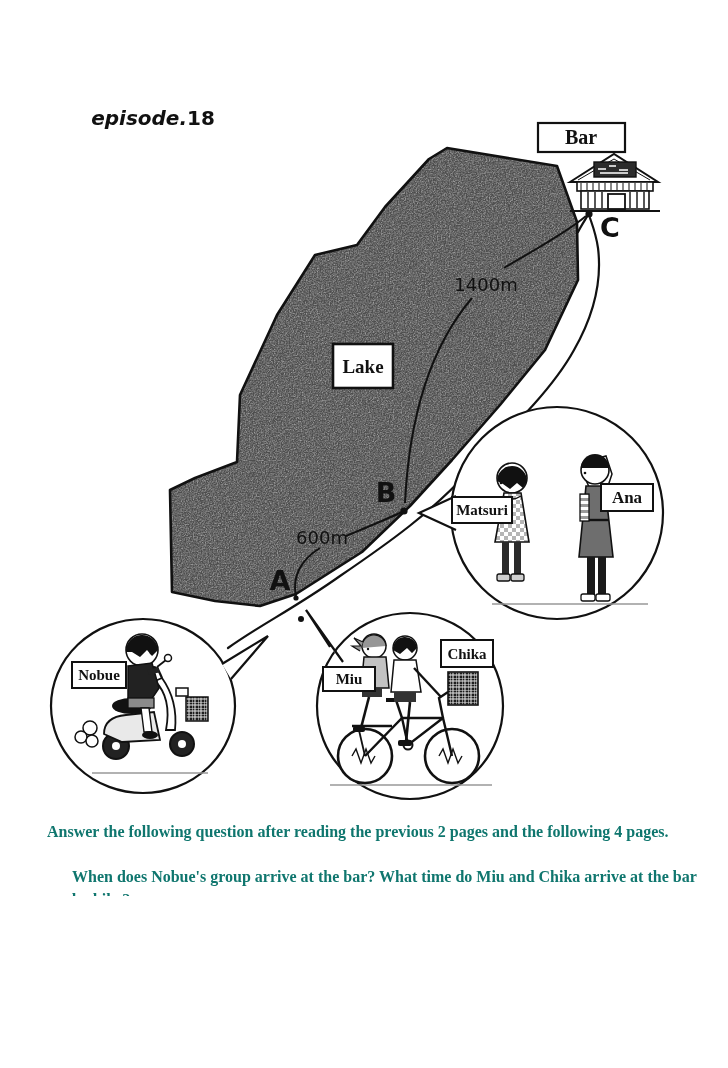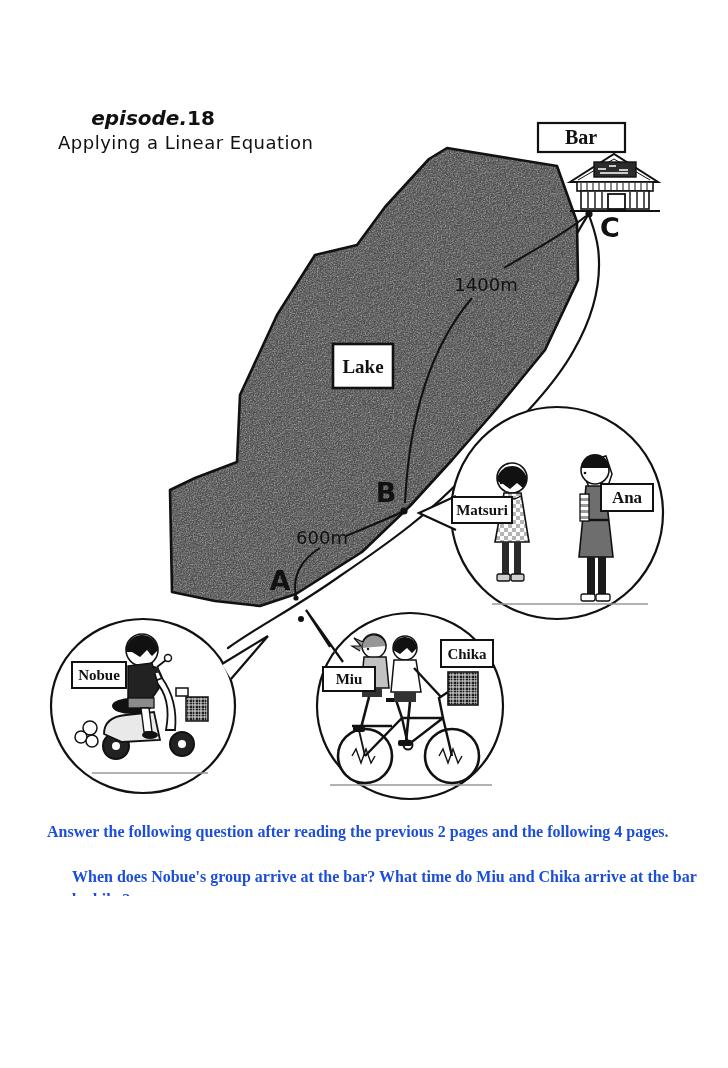--- a/index.html
+++ b/index.html
@@ -7,32 +7,31 @@
         font-family:"Liberation Serif",serif;color:#111;}
   .ep-head{position:absolute;left:58px;top:106px;width:260px;}
   .ep-line1{font-family:"DejaVu Sans",sans-serif;font-size:20px;text-align:center;width:190px;}
   .ep-word{font-style:italic;font-weight:bold;}
   .ep-num{font-weight:bold;font-style:normal;}
   .ep-line2{font-family:"DejaVu Sans",sans-serif;font-size:18px;letter-spacing:.5px;margin-top:2px;}
   svg text{user-select:none;}
   .map-svg{position:absolute;left:0;top:0;}
   .problem{position:absolute;left:47px;top:820px;width:660px;
            font-family:"Liberation Serif",serif;font-weight:bold;font-size:16px;
-           line-height:23px;color:#1d4ed8;}
+           line-height:23px;color:#0f766e;}
   .problem p{margin:0;}
   .problem .question{margin-top:22px;margin-left:25px;}
 </style>
 </head>
 <body>
 
 <div class="page">
 
   <div class="ep-head">
     <div class="ep-line1"><span class="ep-word">episode.</span><span class="ep-num">18</span></div>
-    <div class="ep-line2">Applying a Linear Equation</div>
   </div>
 
   <svg class="map-svg" width="728" height="815" viewBox="0 0 728 815">
     <defs>
       <filter id="grain" x="-5%" y="-5%" width="110%" height="110%">
         <feTurbulence type="fractalNoise" baseFrequency="0.75" numOctaves="2" stitchTiles="stitch" result="n"></feTurbulence>
         <feColorMatrix in="n" type="matrix" values="0 0 0 0 0  0 0 0 0 0  0 0 0 0 0  1.2 1.2 1.2 0 -1.1" result="speck"></feColorMatrix>
         <feComposite in="speck" in2="SourceAlpha" operator="in"></feComposite>
       </filter>
       <pattern id="check" width="8" height="8" patternUnits="userSpaceOnUse">

